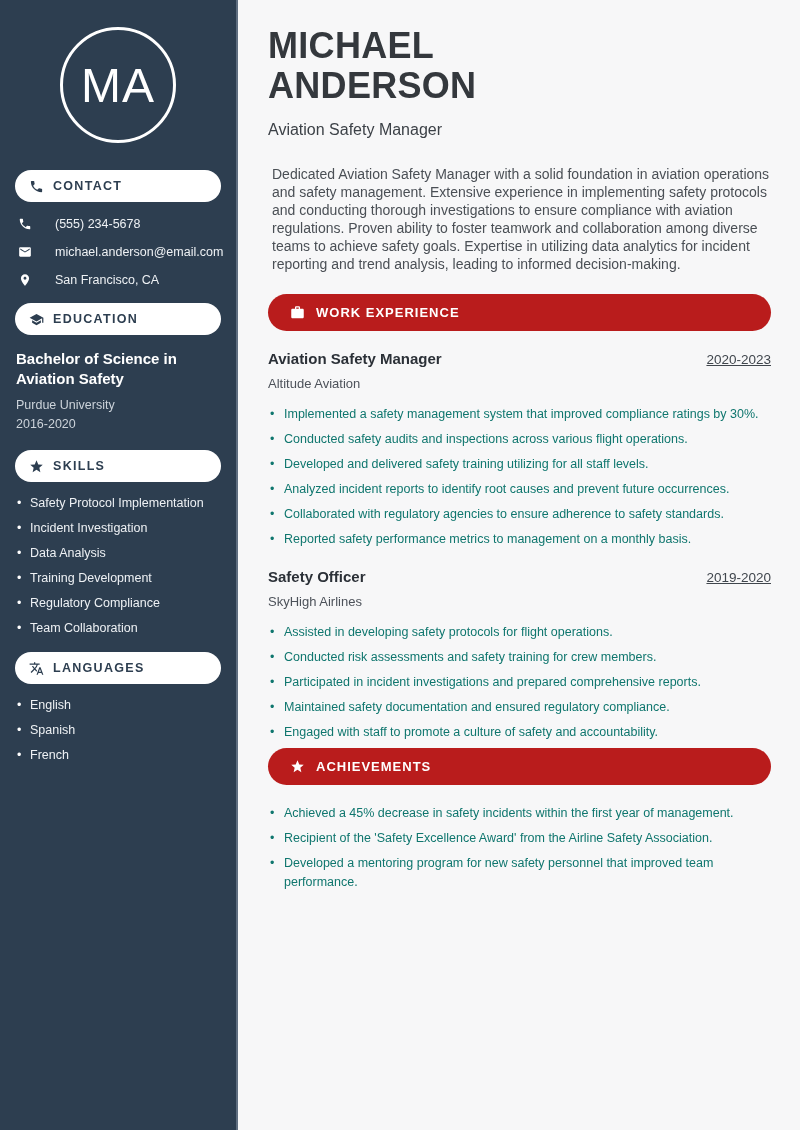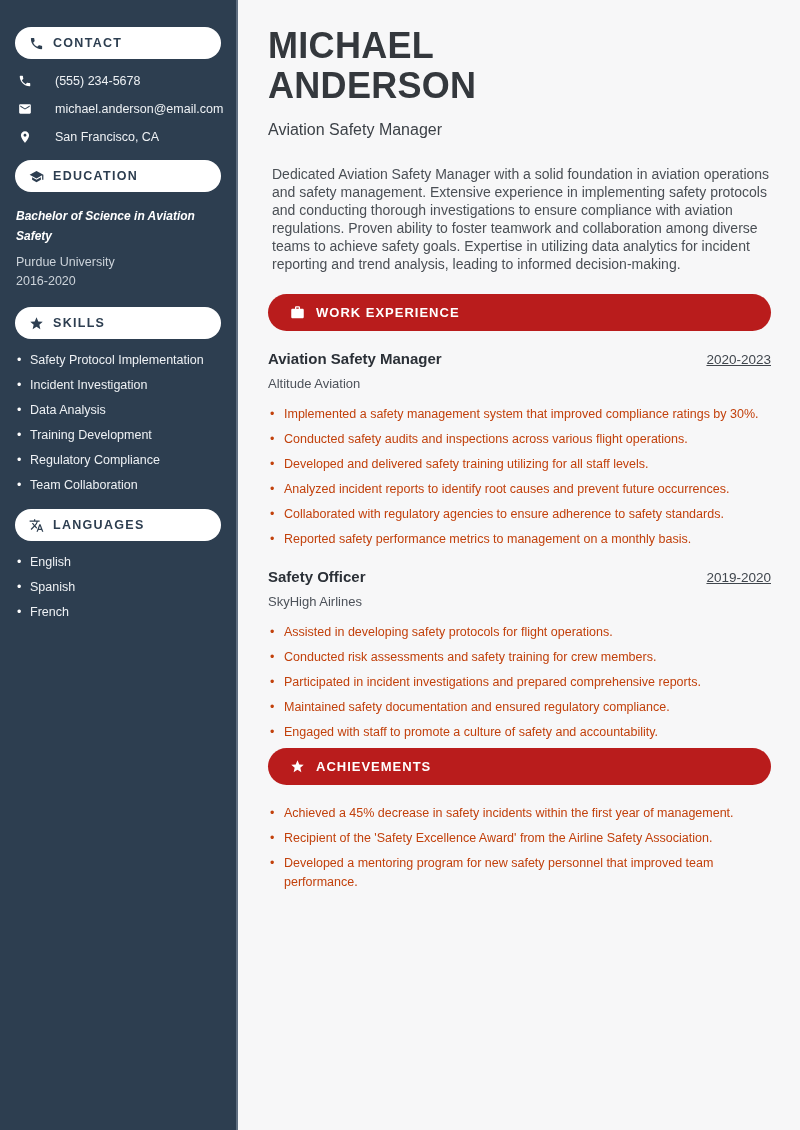--- a/index.html
+++ b/index.html
@@ -38,22 +38,22 @@
   }
   .side-pill svg { width: 15px; height: 15px; flex-shrink: 0; fill: #2d3e50; }
   .contact-item {
     display: flex; align-items: center; gap: 23px;
     font-size: 12.5px; color: #eef1f4;
     min-height: 15px; margin-bottom: 13px; padding-left: 3px;
     white-space: nowrap;
   }
   .contact-item svg { width: 14px; height: 14px; flex-shrink: 0; fill: #ffffff; }
   .degree {
-    color: #ffffff; font-weight: bold; font-size: 12px;
-    line-height: 20px; margin: 0 0 7px 1px; font-style: italic;
+    color: #ffffff; font-weight: bold; font-size: 15px;
+    line-height: 20px; margin: 0 0 7px 1px;
   }
   .edu-line { color: #ccd3da; font-size: 12.5px; line-height: 19px; margin-left: 1px; }
   .side-list { list-style: none; margin: 0; padding: 0 0 0 2px; }
   .side-list li {
     position: relative; padding-left: 13px;
     font-size: 12.5px; line-height: 15px; color: #eef1f4;
     margin-bottom: 10px; white-space: nowrap;
   }
   .side-list li::before { content: "•"; position: absolute; left: 0; top: 0; color: #ffffff; }
 
@@ -79,34 +79,37 @@
   .section-pill svg { width: 15px; height: 15px; fill: #ffffff; flex-shrink: 0; }
   .work-section { margin-top: 21px; }
   .job { margin-top: 19px; }
   .job-head { display: flex; justify-content: space-between; align-items: baseline; }
   .job-title { margin: 0; font-size: 15px; font-weight: bold; color: #2b3037; }
   .job-dates { font-size: 13.5px; color: #40464d; text-decoration: underline; }
   .job-company { font-size: 13px; color: #4d525a; margin-top: 9px; }
   .bullets { list-style: none; margin: 14px 0 0 0; padding: 0; }
   .bullets li {
     position: relative; padding-left: 16px;
-    font-size: 12.5px; line-height: 19px; color: #c2410c;
+    font-size: 12.5px; line-height: 19px; color: #0f766e;
     margin-bottom: 6px;
   }
   .bullets li::before { content: "•"; position: absolute; left: 2px; top: 0; }
   .achievements-section { margin-top: 6px; }
   .achievements-section .bullets { margin-top: 19px; }
 </style>
 </head>
 <body>
 
 <div class="page">
 
   <aside class="sidebar">
 
+    <div class="avatar">
+      <span>MA</span>
+    </div>
 
     <div class="side-section">
       <div class="side-pill">
         <svg viewBox="0 0 24 24">
             <path d="M6.62 10.79c1.44 2.83 3.76 5.14 6.59 6.59l2.2-2.2c.27-.27.67-.36 1.02-.24 1.12.37 2.33.57 3.57.57.55 0 1 .45 1 1V20c0 .55-.45 1-1 1-9.39 0-17-7.61-17-17 0-.55.45-1 1-1h3.5c.55 0 1 .45 1 1 0 1.25.2 2.45.57 3.57.11.35.03.74-.25 1.02l-2.2 2.2z"></path>
           </svg>
         <span>CONTACT</span>
       </div>
       <div class="contact-item">
         <svg viewBox="0 0 24 24">

